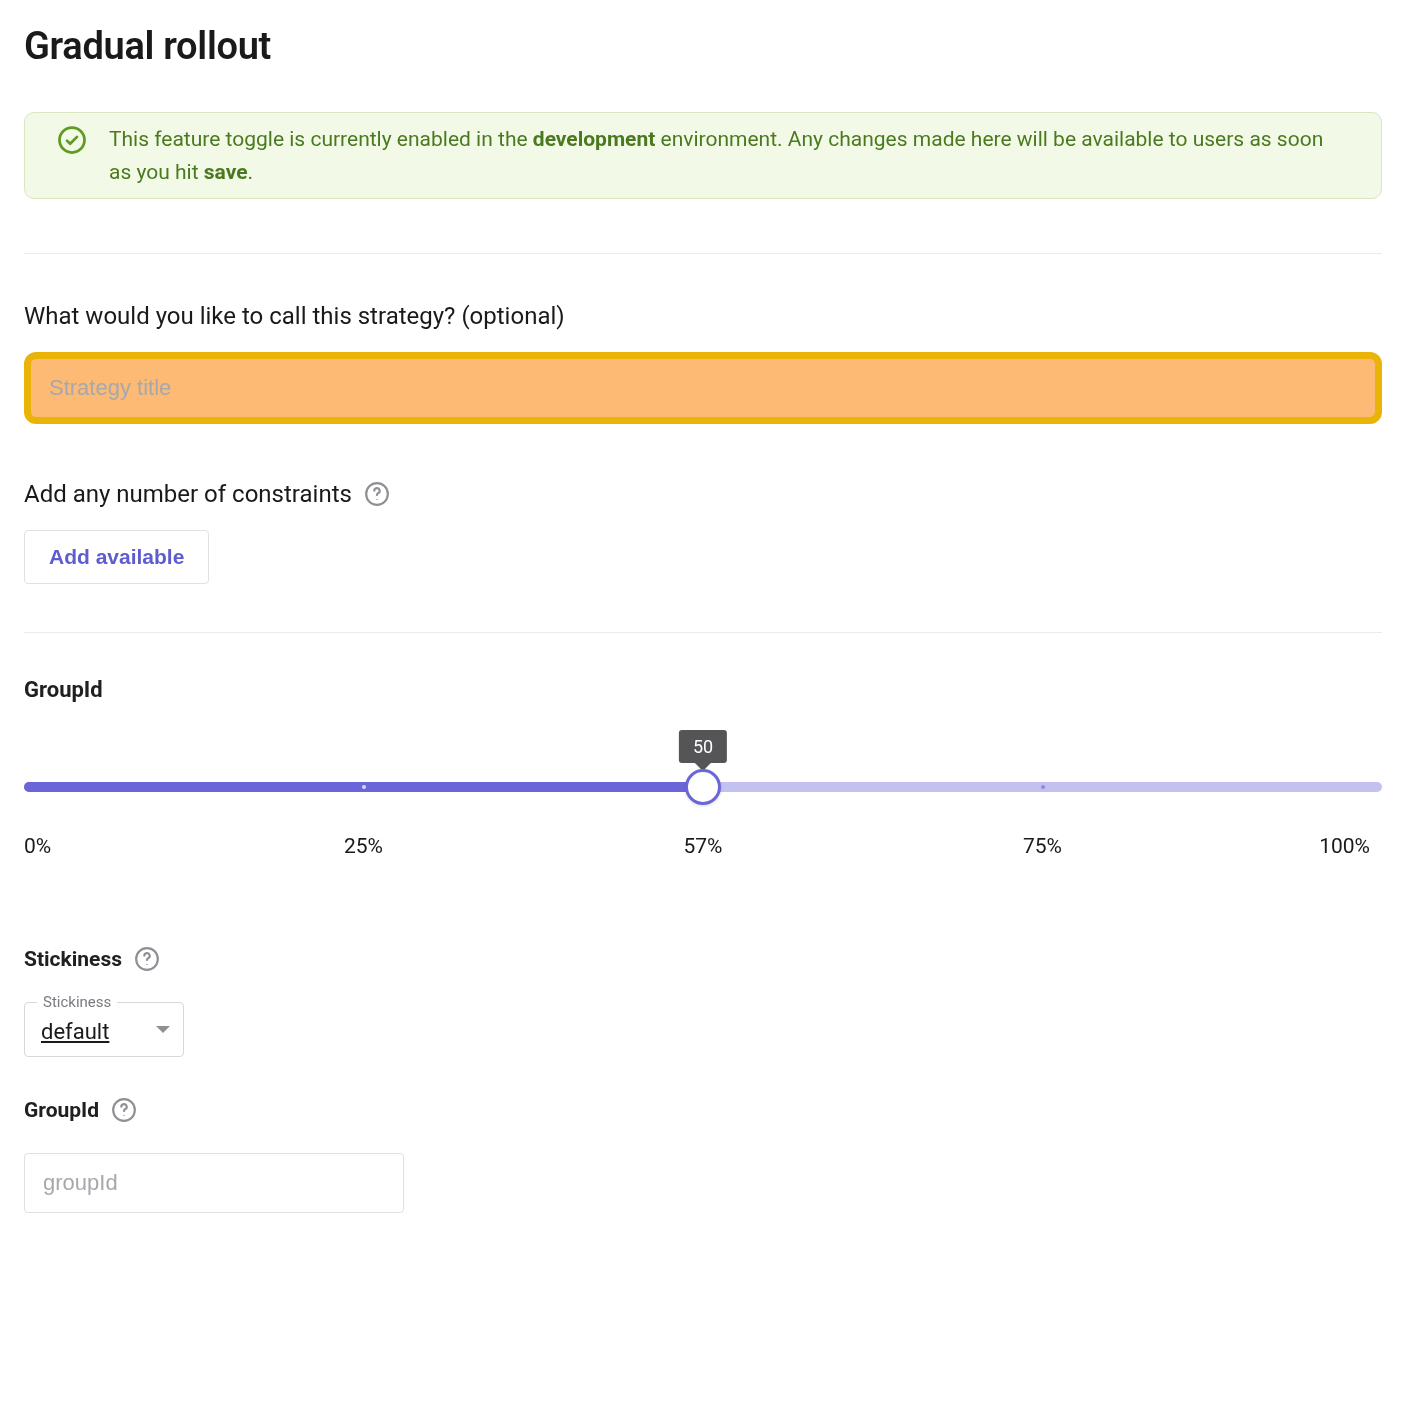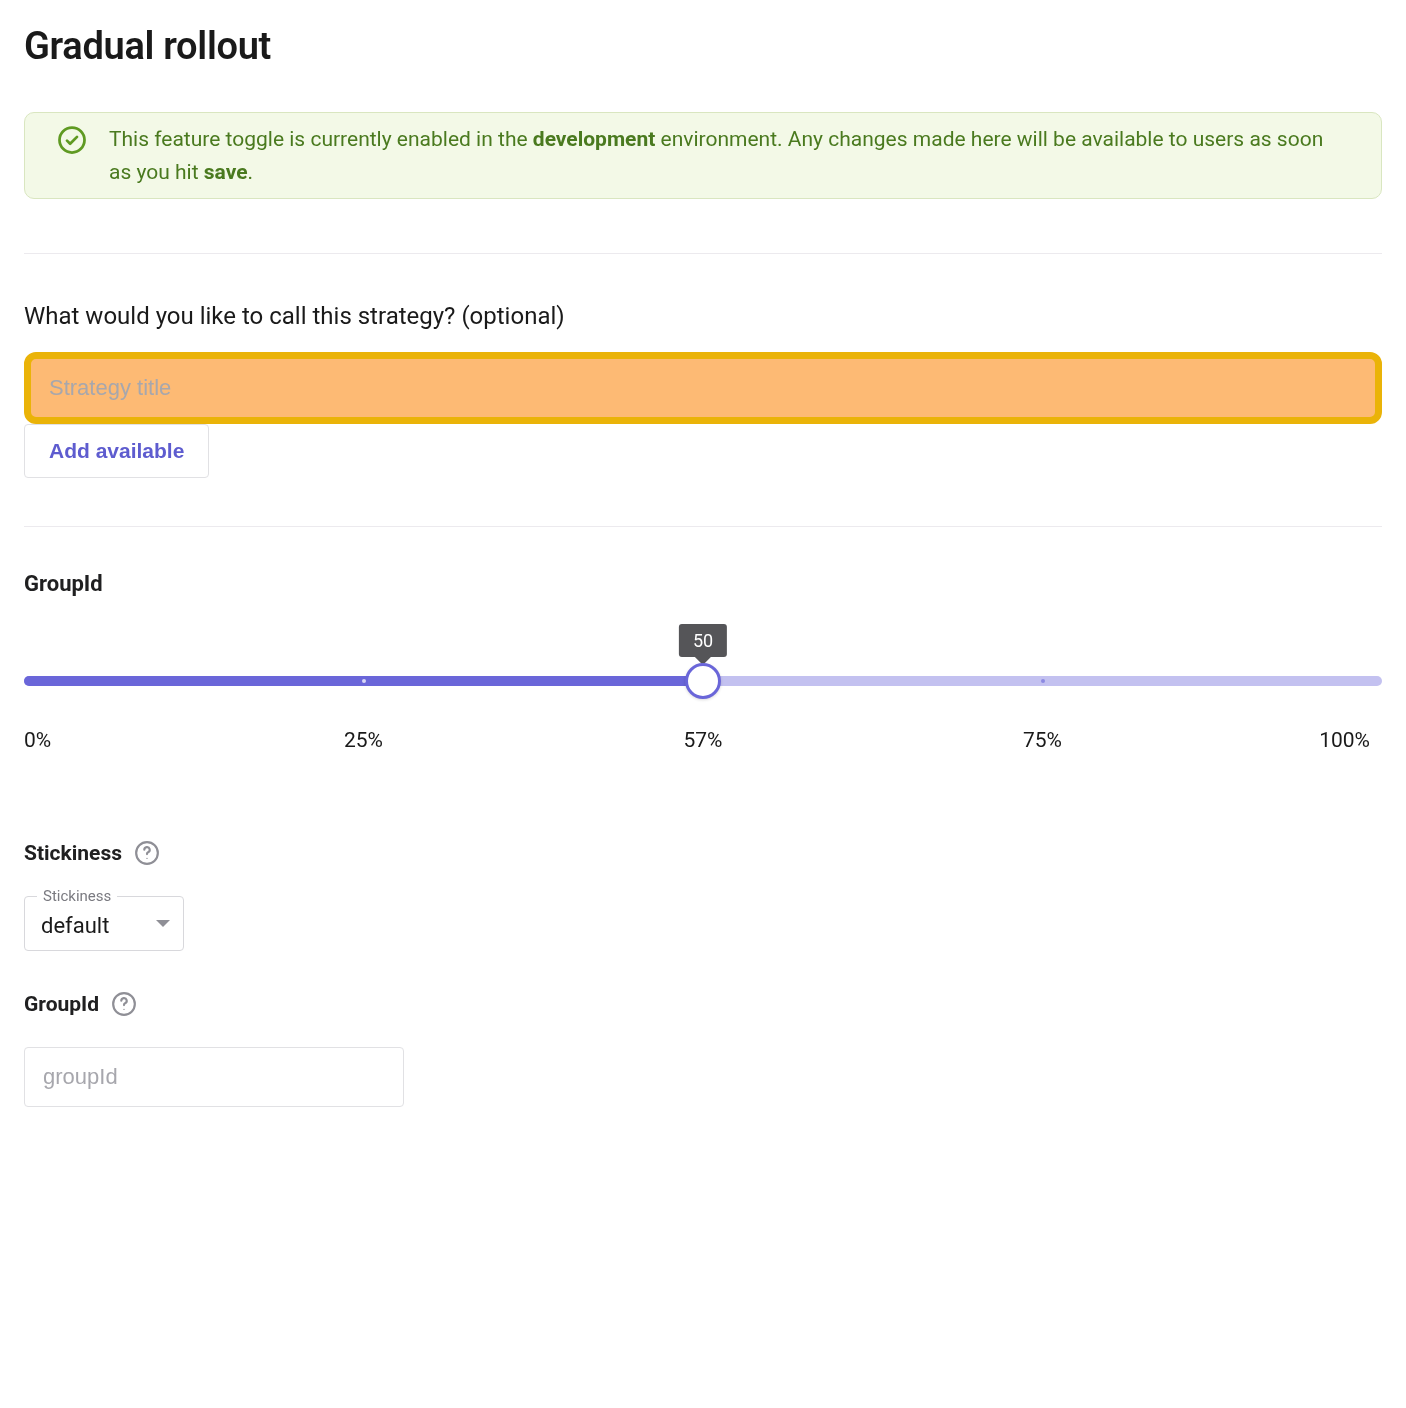--- a/index.html
+++ b/index.html
@@ -166,21 +166,21 @@
     min-width: 160px;
     cursor:pointer;
     background:#fff;
   }
   .select-legend {
     position:absolute; top:-10px; left:12px;
     background:#fff; padding:0 6px;
     font-size:15px; color:#7a7a80;
   }
   .select-value {
-    font-size:22px; color:#1a1a1a;
+    font-size:22px; color:#1a1a1a;text-decoration:underline;
   }
   .select-caret {
     position:absolute; right:12px; top:50%; transform:translateY(-50%);
   }
   .select-caret svg { display:block; }
   .groupid-input {
     width: 380px;
     font-size: 22px;
     padding: 16px 18px;
     border:1px solid #e1e1e4;
@@ -207,20 +207,30 @@
 </div>
 
 <hr class="divider">
 
 <div class="section">
   <label class="field-label">What would you like to call this strategy? (optional)</label>
   <input type="text" class="text-input" placeholder="Strategy title" style="">
 </div>
 
 <div class="constraints-block">
+  <div class="constraints-header">
+    <span>Add any number of constraints</span>
+    <span class="help-icon">
+      <svg width="26" height="26" viewBox="0 0 24 24" fill="none" stroke="#8f8f96" stroke-width="2" stroke-linecap="round" stroke-linejoin="round">
+        <circle cx="12" cy="12" r="10"></circle>
+        <path d="M9.5 9a2.5 2.5 0 1 1 3.5 2.3c-.9.4-1 .9-1 1.7"></path>
+        <circle cx="12" cy="17" r="0.6" fill="#8f8f96" stroke="none"></circle>
+      </svg>
+    </span>
+  </div>
   <button class="btn-outline">Add available</button>
 </div>
 
 <hr class="divider">
 
 <div class="rollout-block">
   <div class="rollout-title">GroupId</div>
 
   <div class="slider-wrap">
     <div class="slider-tooltip" style="left:50%;">50</div>

